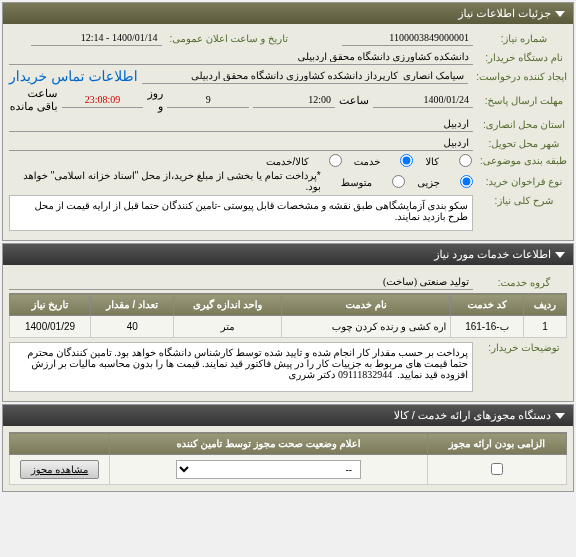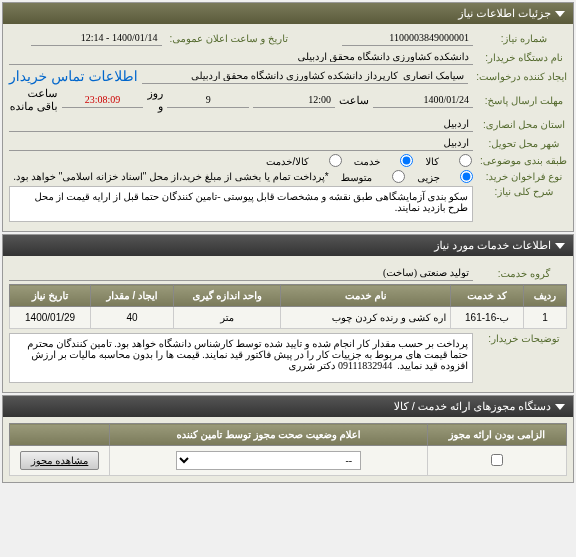--- a/index.html
+++ b/index.html
@@ -102,21 +102,21 @@
       <div class="radio-group">
         <label class="radio-item">
             <input type="radio" name="pt" checked="" style="">
             <span>جزیی</span>
           </label>
         <label class="radio-item">
             <input type="radio" name="pt" style="">
             <span>متوسط</span>
           </label>
       </div>
-      <span style="font-size:10px;margin-right:8px">*پرداخت تمام یا بخشی از مبلغ خرید،از محل "اسناد خزانه اسلامی" خواهد بود.</span>
+      <span style="font-size:10px;margin-right:16px">*پرداخت تمام یا بخشی از مبلغ خرید،از محل "اسناد خزانه اسلامی" خواهد بود.</span>
     </div>
 
     <div class="row" style="align-items:flex-start">
       <span class="label">شرح کلی نیاز:</span>
       <textarea class="textarea" readonly="" style="">سکو بندی آزمایشگاهی طبق نقشه و مشخصات قابل پیوستی -تامین کنندگان حتما قبل از ارایه قیمت از محل طرح بازدید نمایند.</textarea>
     </div>
 
   </div>
 </div>
 
@@ -132,21 +132,21 @@
       <input class="underline-field wide" readonly="" value="تولید صنعتی (ساخت)" style="">
     </div>
 
     <table>
       <thead>
         <tr>
           <th>ردیف</th>
           <th>کد خدمت</th>
           <th>نام خدمت</th>
           <th>واحد اندازه گیری</th>
-          <th>ایجاد / مقدار</th>
+          <th>تعداد / مقدار</th>
           <th>تاریخ نیاز</th>
         </tr>
       </thead>
       <tbody>
         <tr>
           <td>1</td>
           <td>ب-16-161</td>
           <td style="text-align:right">اره کشی و رنده کردن چوب</td>
           <td>متر</td>
           <td>40</td>

